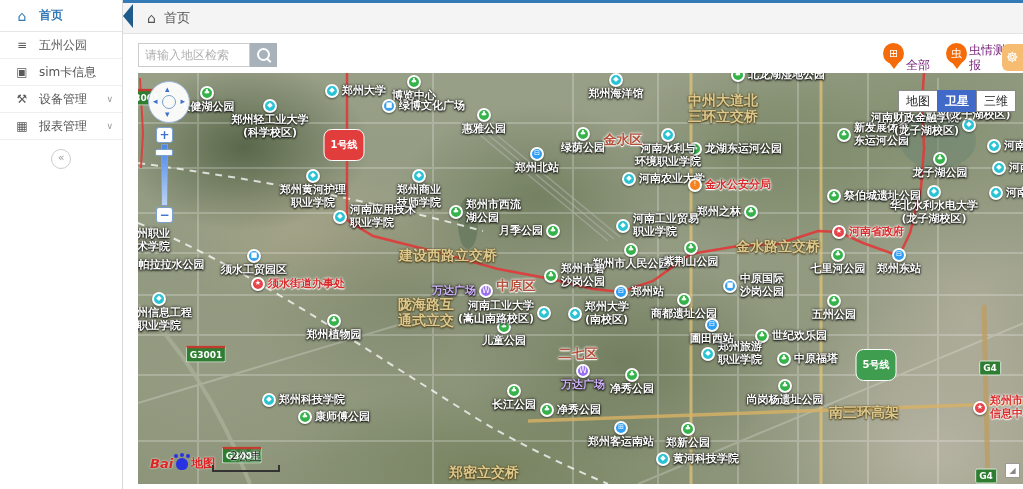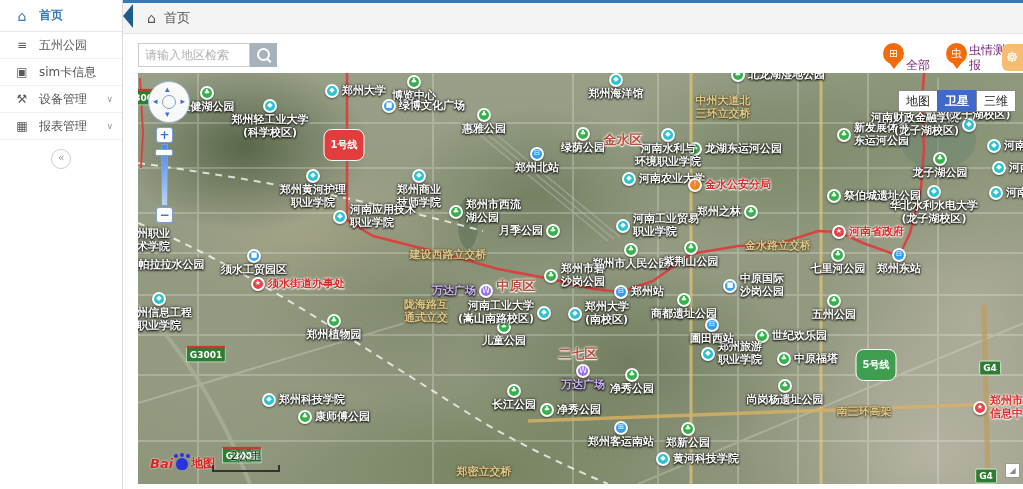--- a/index.html
+++ b/index.html
@@ -68,21 +68,21 @@
   .t-park .dot{background:#35b34a;}
   .t-college .dot{background:#29c3d3;}
   .t-rail .dot,.t-bus .dot{background:#2f9ff5;}
   .t-place .dot{background:#3aa0f0;}
   .t-gov .dot{background:#e6434a;}
   .t-alert .dot{background:#f58220;}
   .t-mall .dot{background:#9a6ff0;font-size:8px;}
   .t-gov .lbl,.t-alert .lbl{color:#d92b2b;text-shadow:0 0 2px #fff,0 0 3px #fff,0 1px 1px #fff;}
   .t-mall .lbl{color:#cdb0f8;}
   .t-district .lbl{font-size:13px;color:#b4503a;text-shadow:0 0 3px #fff,0 0 2px #fff,0 1px 1px #fff;}
-  .t-road .lbl{font-size:11px;color:#dcc88d;text-shadow:0 1px 2px #4a3a15,0 0 2px #4a3a15;}
+  .t-road .lbl{font-size:14px;color:#dcc88d;text-shadow:0 1px 2px #4a3a15,0 0 2px #4a3a15;}
   .t-mred .lbl,.t-mgreen .lbl{text-shadow:none;font-size:10px;line-height:14px;padding:8px 6px;border:1px solid #fff;border-radius:8px;}
   .t-mred .lbl{background:#e23d3d;}
   .t-mgreen .lbl{background:#3f9d4f;}
   .t-hwy .lbl{text-shadow:none;font-size:9px;line-height:11px;padding:1px 3px;background:#2e7d32;border:1px solid #d6e8d6;border-radius:2px;}
   .hwy-g .lbl{border-top:3px solid #c23b2e;}
   
   .compass{position:absolute;left:10px;top:8px;width:40px;height:40px;border-radius:50%;background:rgba(255,255,255,.95);
       border:1px solid #9db6d8;z-index:5;}
   .compass .ctr{position:absolute;left:13px;top:13px;width:12px;height:12px;border:1px solid #7aa0d0;border-radius:50%;}
   .compass span{position:absolute;color:#3d6fd0;font-size:9px;line-height:9px;}

